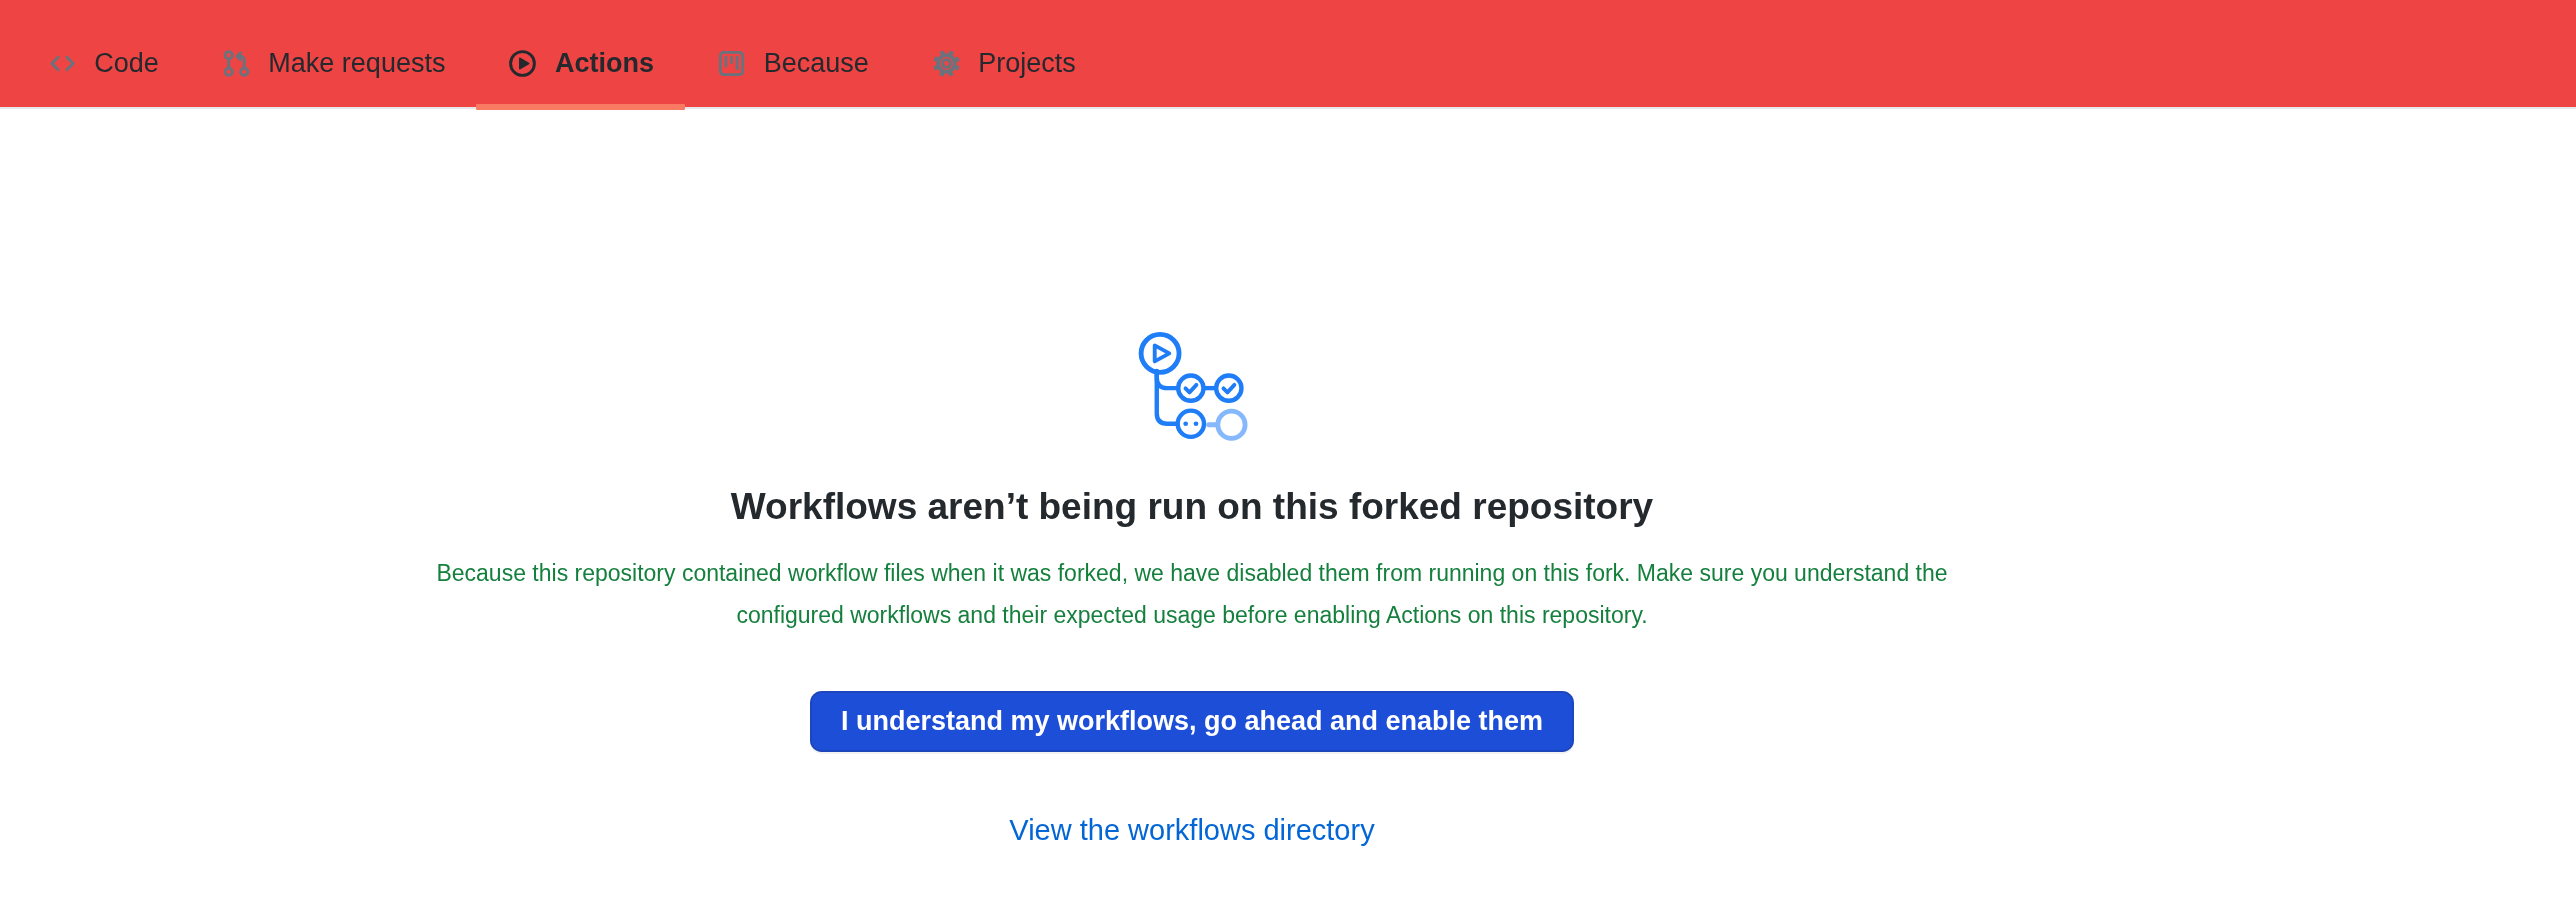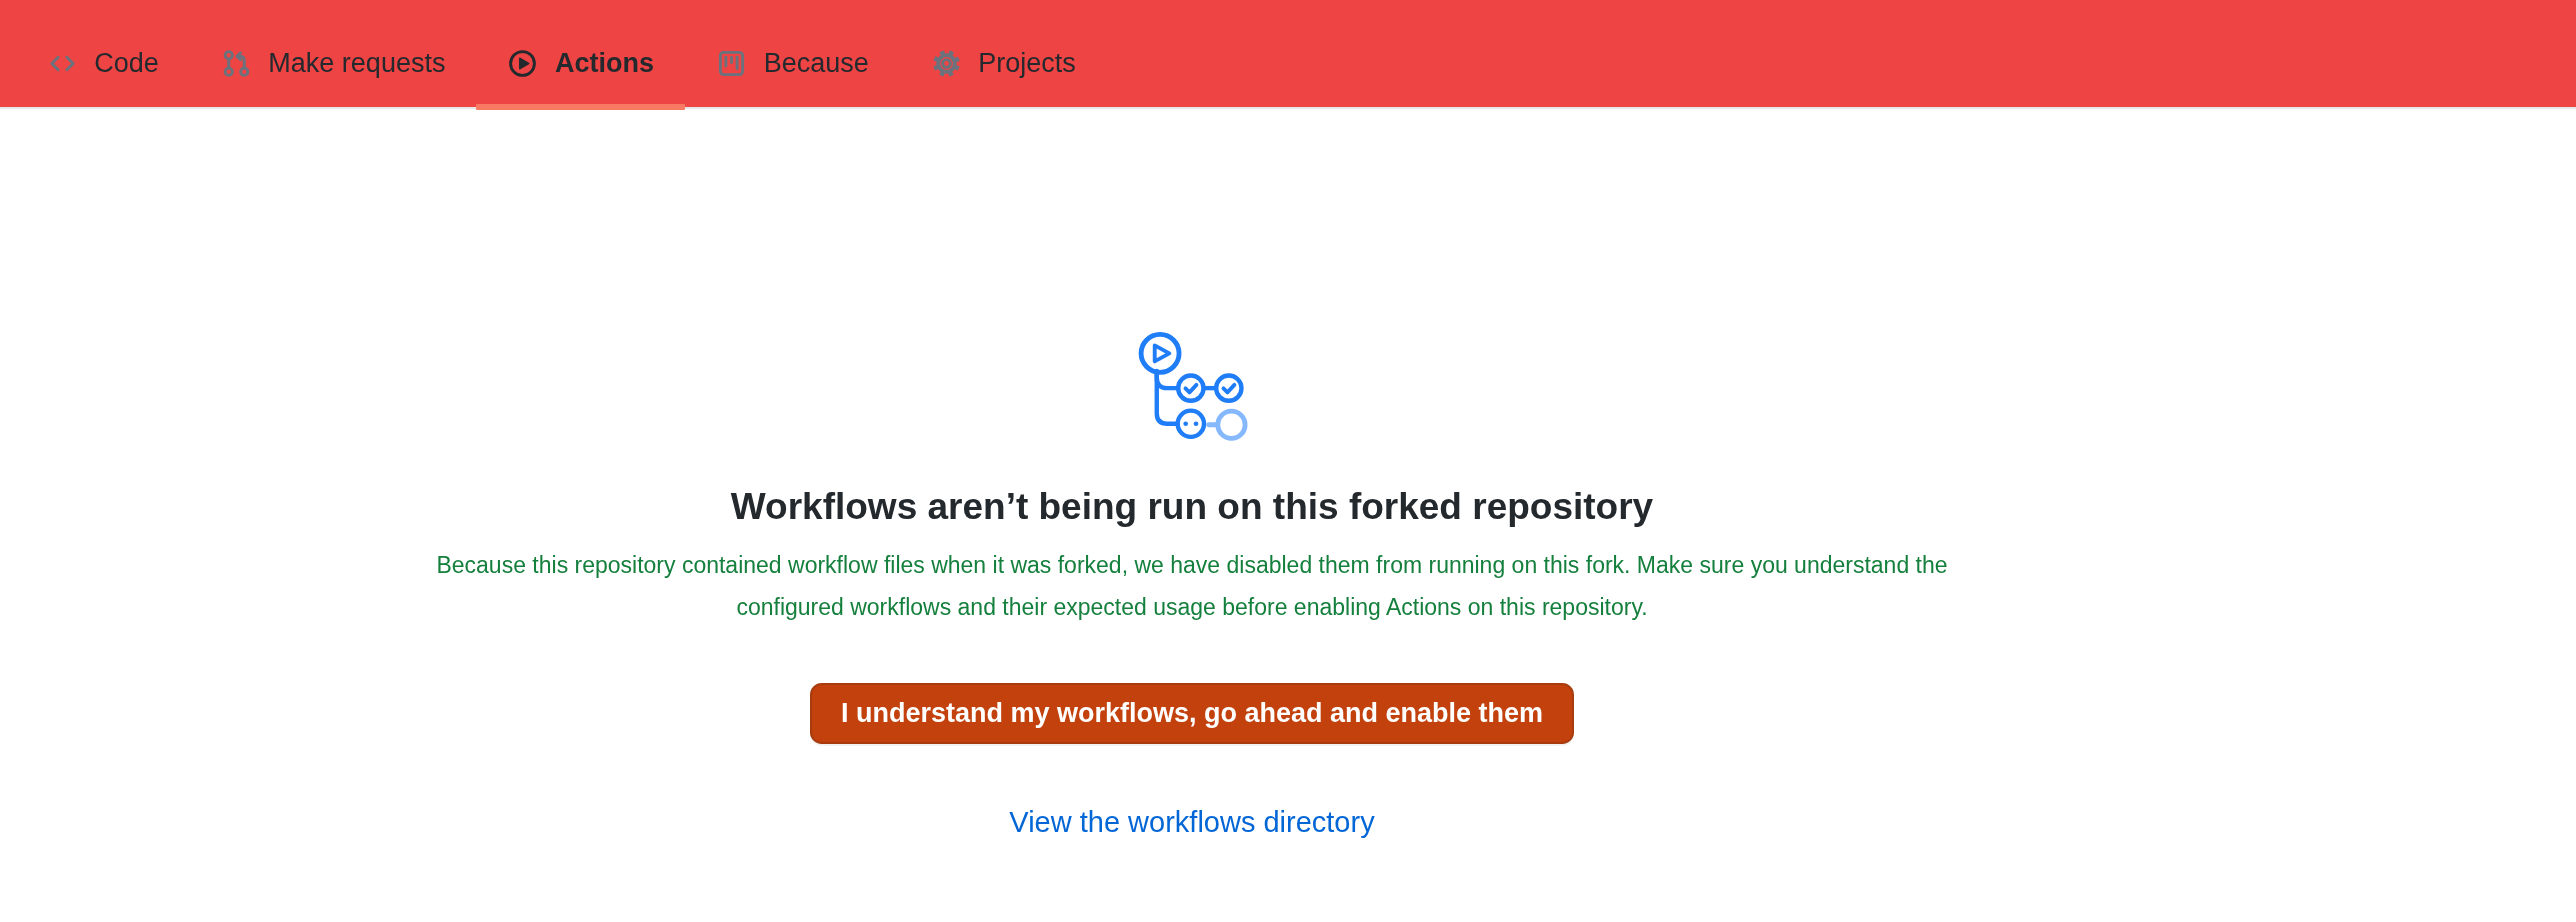--- a/index.html
+++ b/index.html
@@ -49,21 +49,21 @@
 
   
   .main-panel {
     width: 2384px;
     display: flex;
     flex-direction: column;
     align-items: center;
   }
   .illustration { margin-top: 221px; }
   .page-title {
-    margin: 43px 0 0;
+    margin: 43px 0 8px;
     font-size: 37px;
     line-height: 1.25;
     font-weight: 700;
     color: #24292e;
     text-align: center;
   }
   .description {
     margin: 13.7px 0 0;
     font-size: 23px;
     line-height: 42px;
@@ -72,21 +72,21 @@
     max-width: 1603px;
   }
   .enable-btn {
     margin-top: 55px;
     height: 61px;
     padding: 0 29px;
     font-family: inherit;
     font-size: 27px;
     font-weight: 700;
     color: #ffffff;
-    background: #c2410c;
+    background: #1d4ed8;
     border: 2px solid rgba(27, 31, 35, 0.15);
     border-radius: 11.7px;
     box-shadow: 0 2px 0 rgba(27, 31, 35, 0.06);
     cursor: pointer;
   }
   .dir-link {
     margin-top: 61px;
     font-size: 29px;
     line-height: 1.2;
     color: #0366d6;

